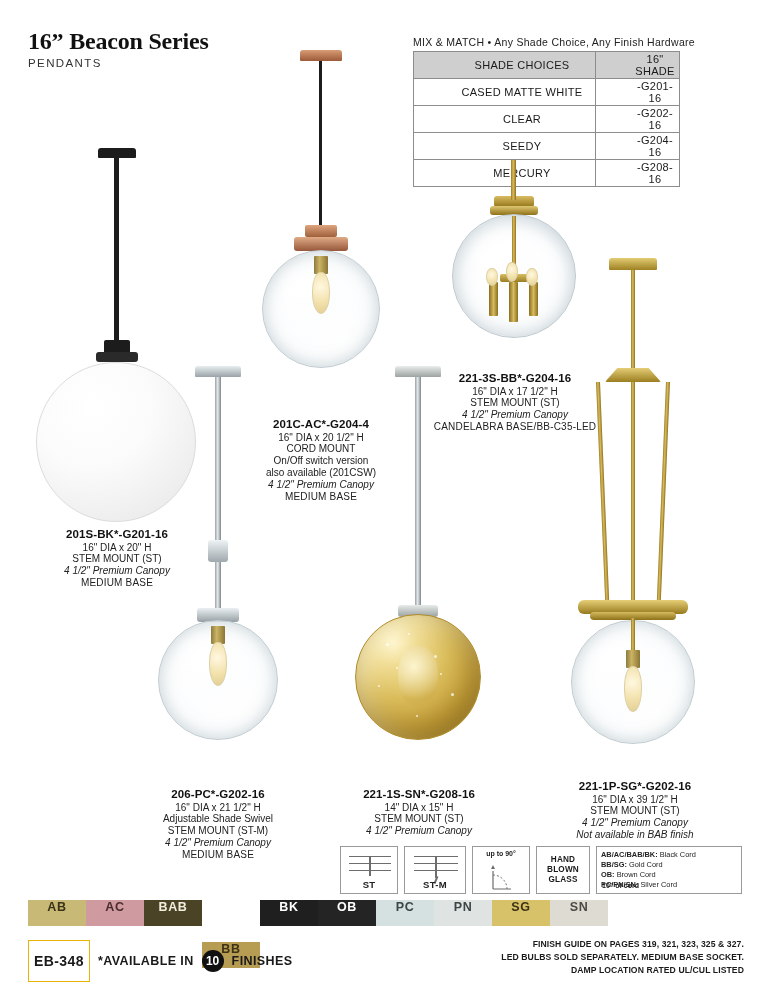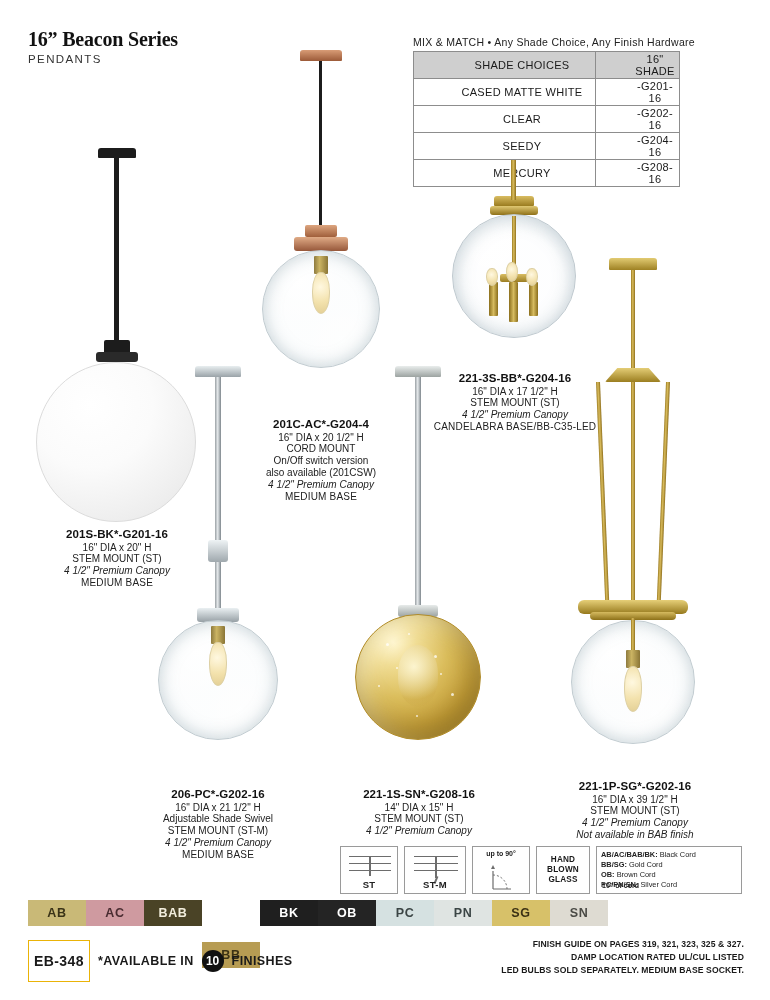--- a/index.html
+++ b/index.html
@@ -12,21 +12,21 @@
     position: relative;
     overflow: hidden;
   }
   .page { position:absolute; inset:0; }
 
   
   .title-block { position:absolute; left:28px; top:28px; }
   .title-main {
     font-family: "Liberation Serif", serif;
     font-weight: bold;
-    font-size: 20px;
+    font-size: 24px;
     letter-spacing: -0.2px;
     color:#111;
   }
   .title-sub {
     font-size: 11.5px;
     letter-spacing: 1.4px;
     color:#333;
     margin-top: 2px;
   }
 
@@ -135,21 +135,21 @@
     line-height:1.35;
   }
   .lg-cord b { font-weight:bold; }
   .stemline { position:absolute; background:#6d6d6d; }
   .angle-ico { position:absolute; }
 
   
   .finishes { position:absolute; left:28px; top:900px; display:flex; }
   .fin {
     width:58px; height:26px;
-    display:flex; align-items:center; justify-content:center;
+    display:flex; justify-content:center;
     font-size:12.5px; font-weight:bold; letter-spacing:.6px;
   }
 
   
   .footer { position:absolute; left:28px; top:940px; display:flex; align-items:center; gap:8px; }
   .eb {
     border:1px solid #eab308; padding:12px 5px; font-size:14px; font-weight:bold; letter-spacing:.4px;
   }
   .circle10 {
     width:22px; height:22px; border-radius:50%; background:#111; color:#fff;
@@ -421,17 +421,17 @@
 
   <div class="footer">
     <div class="eb">EB-348</div>
     <div class="avail">*AVAILABLE IN</div>
     <div class="circle10">10</div>
     <div class="avail">FINISHES</div>
   </div>
 
   <div class="footer-right">
     <div>FINISH GUIDE ON PAGES 319, 321, 323, 325 &amp; 327.</div>
+    <div>LED BULBS SOLD SEPARATELY. MEDIUM BASE SOCKET.</div>
     <div>DAMP LOCATION RATED UL/CUL LISTED</div>
-    <div>LED BULBS SOLD SEPARATELY. MEDIUM BASE SOCKET.</div>
   </div>
 
 </div>
 
 </body></html>

